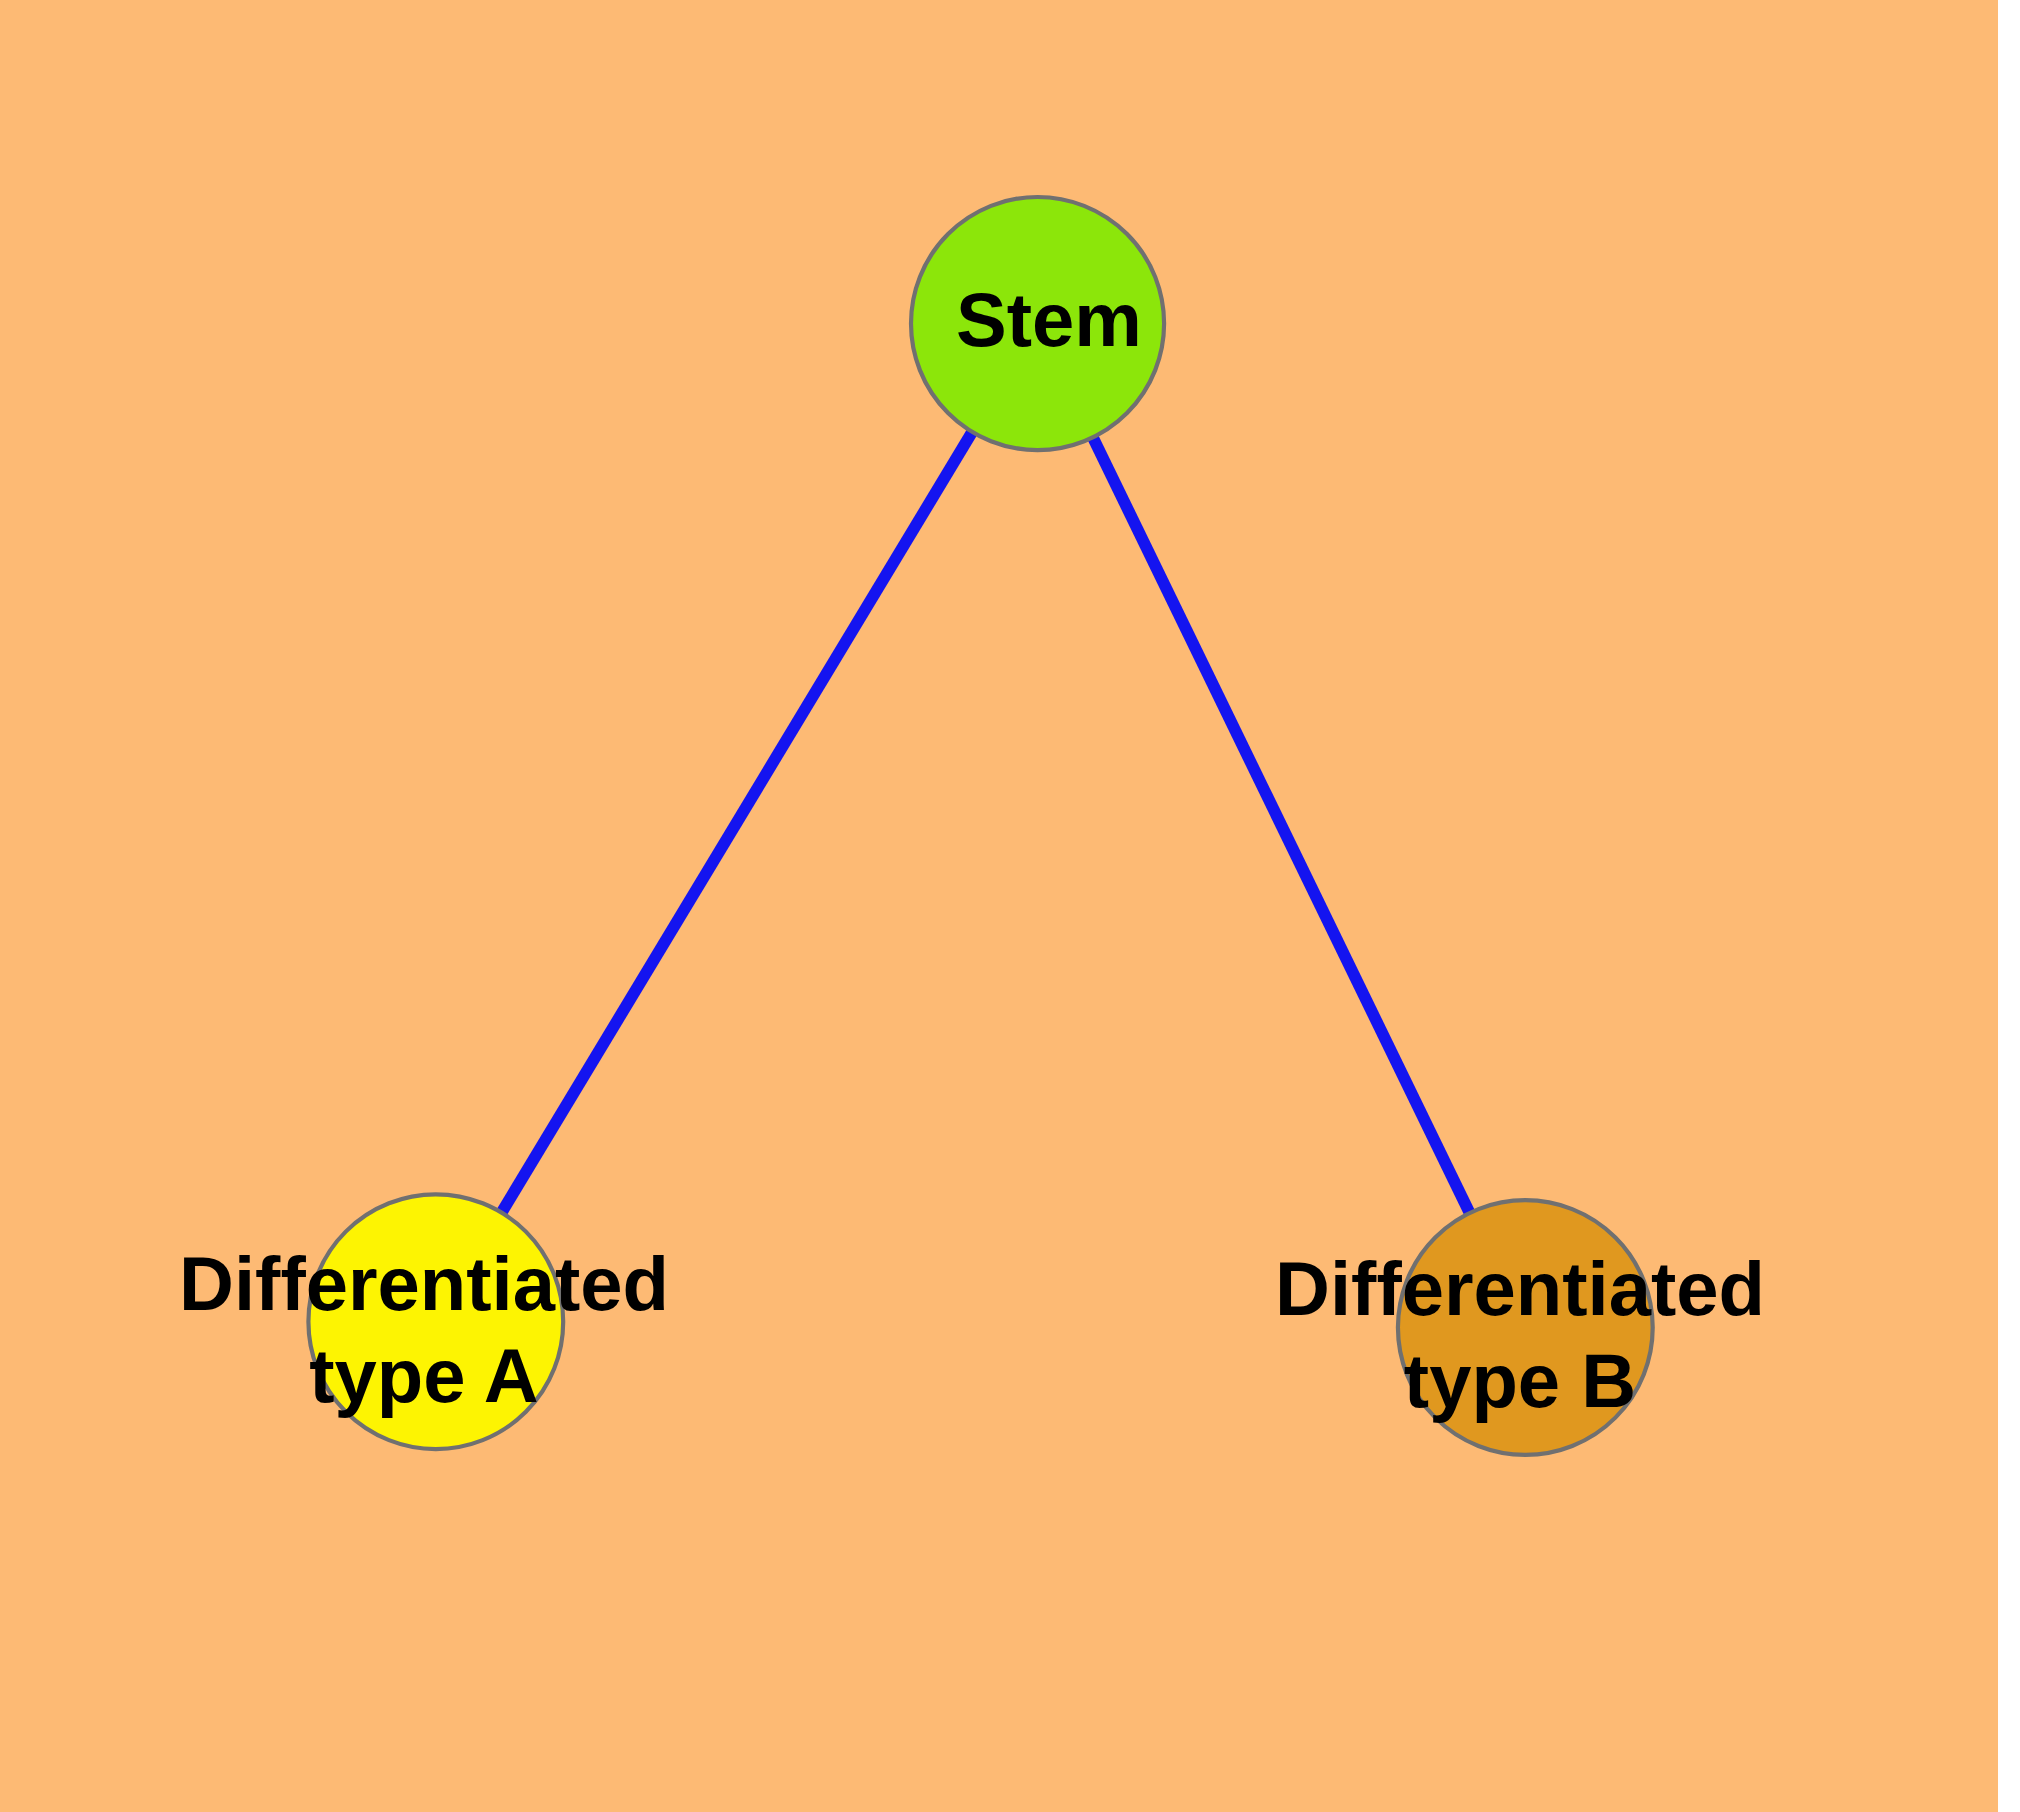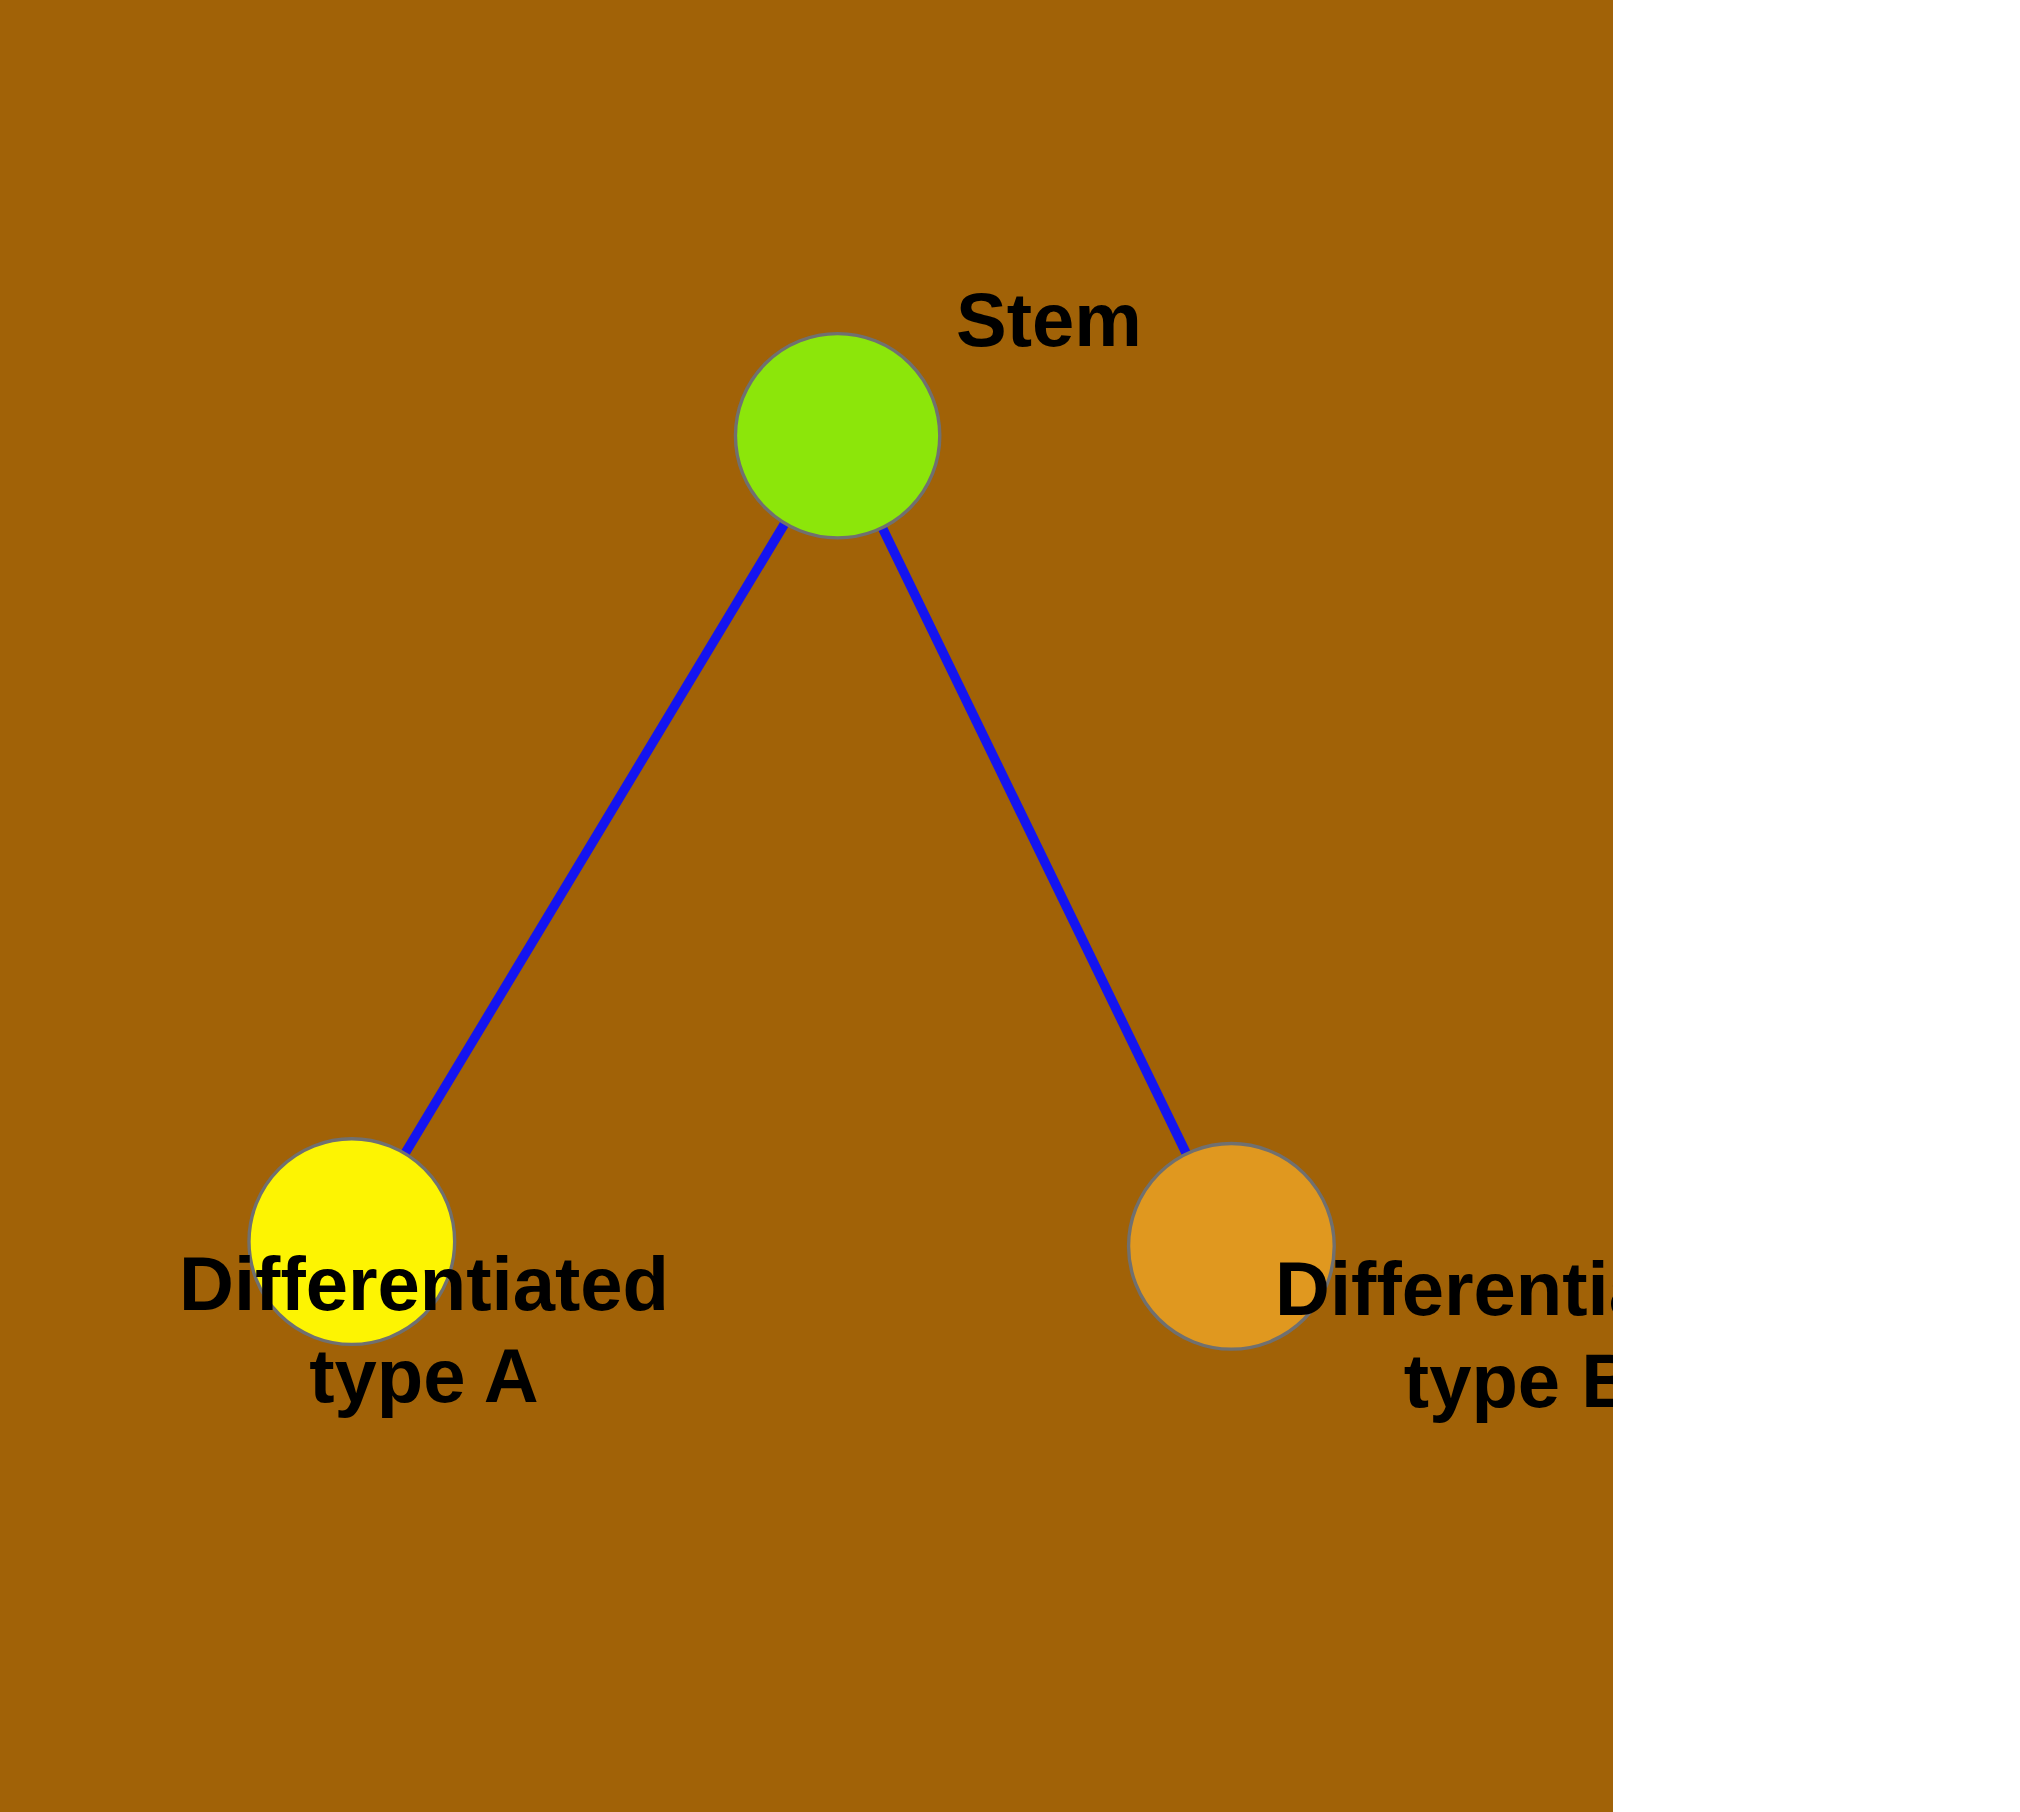--- a/index.html
+++ b/index.html
@@ -29,21 +29,21 @@
     line-height: 1.21;
     text-align: center;
     white-space: pre-line;
     letter-spacing: 0;
     pointer-events: none;
   }
 </style>
 </head>
 <body>
 
-<div class="canvas" style="width: 1613px; height: 1812px; background: #a16207;">
+<div class="canvas" style="width: 1998px; height: 1812px; background: #fdba74;">
   <svg class="graph-svg" xmlns="http://www.w3.org/2000/svg" viewBox="0 0 2384 2138">
     <line x1="1238" y1="374" x2="520" y2="1565" stroke="#1414f0" stroke-width="14"></line>
     <line x1="1238" y1="374" x2="1820" y2="1572" stroke="#1414f0" stroke-width="14"></line>
     <circle cx="1238" cy="374" r="151" fill="#8ce60a" stroke="#707070" stroke-width="5"></circle>
     <circle cx="520" cy="1565" r="152" fill="#fdf402" stroke="#707070" stroke-width="5"></circle>
     <circle cx="1820" cy="1572" r="152" fill="#e0981f" stroke="#707070" stroke-width="5"></circle>
   </svg>
   <div class="node-label" style="left: 1049px; top: 320px; color: rgb(0, 0, 0);">Stem</div>
   <div class="node-label" style="left: 424px; top: 1330px; color: rgb(0, 0, 0);">Differentiated
 type A</div>

